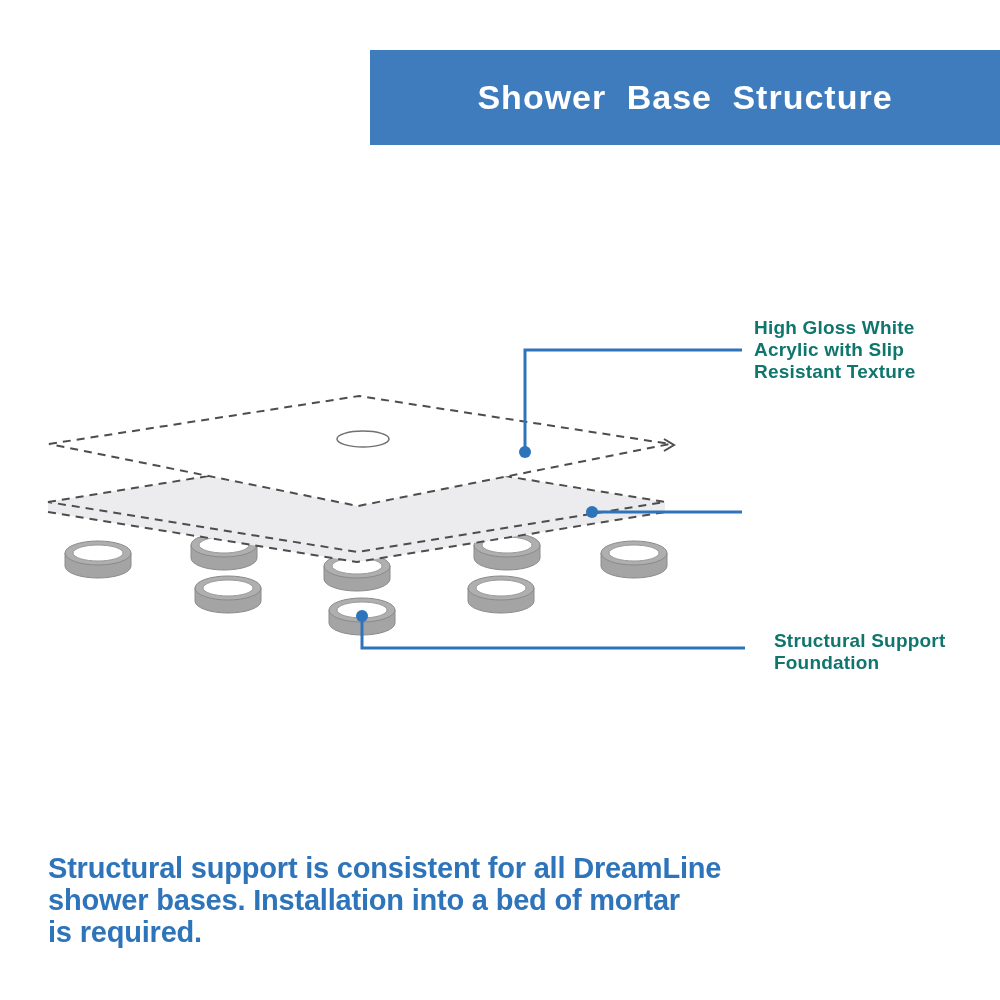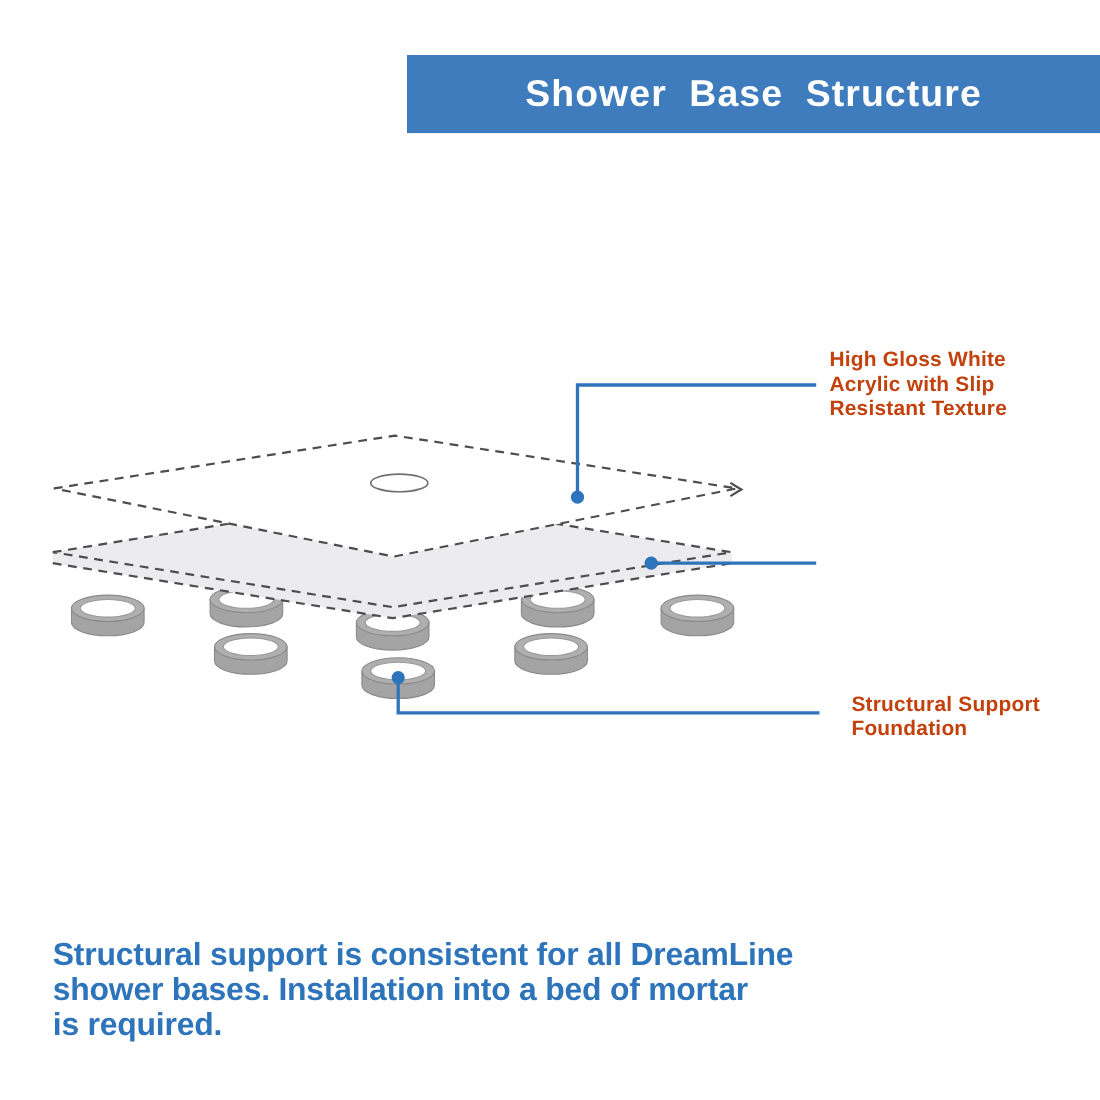--- a/index.html
+++ b/index.html
@@ -13,21 +13,21 @@
     width: 1000px;
     height: 1000px;
     background: #ffffff;
     overflow: hidden;
   }
   .header-banner {
     position: absolute;
     left: 370px;
     top: 50px;
     width: 630px;
-    height: 71px;
+    height: 95px;
     background: #3E7CBE;
     display: flex;
     align-items: center;
     justify-content: center;
   }
   .header-banner .title {
     color: #ffffff;
     font-size: 34px;
     font-weight: bold;
     letter-spacing: 1px;
@@ -36,21 +36,21 @@
   }
   .diagram-svg {
     position: absolute;
     left: 0;
     top: 0;
     width: 1000px;
     height: 1000px;
   }
   .callout-label {
     position: absolute;
-    color: #c2410c;
+    color: #0f766e;
     font-size: 19px;
     line-height: 22px;
     font-weight: bold;
     white-space: pre-line;
     letter-spacing: 0.2px;
   }
   .label-acrylic    { left: 754px; top: 317px; }
   .label-fiberglass { left: 754px; top: 492px; }
   .label-foundation { left: 774px; top: 630px; }
   .footer-note {

